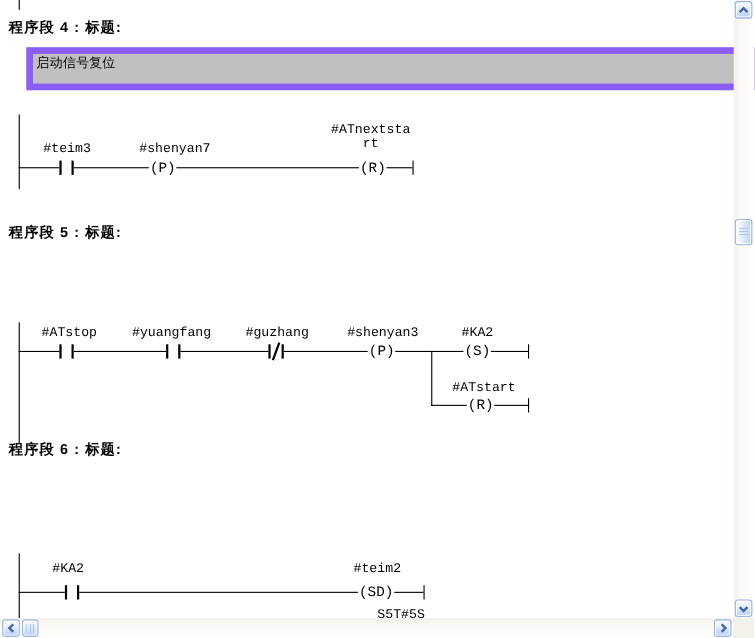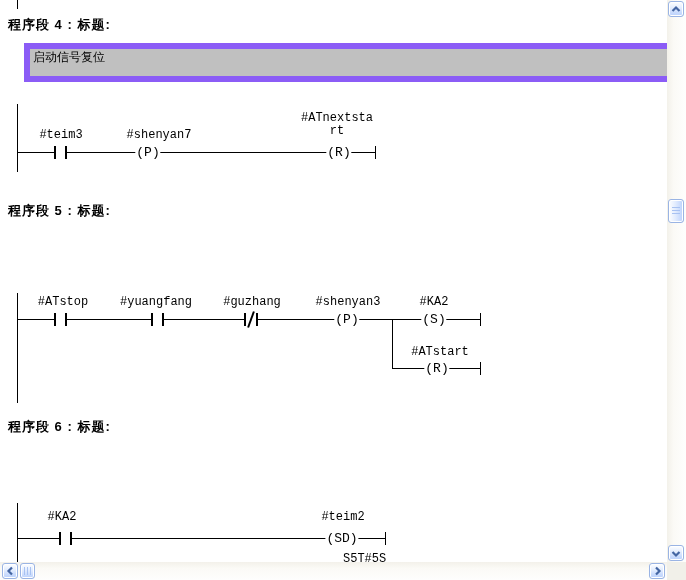--- a/index.html
+++ b/index.html
@@ -83,21 +83,21 @@
   <div class="hline" style="left:392px;top:368px;width:88px"></div>
   <span class="sym" style="left:437px;top:362px">(R)</span>
   <div class="vline" style="left:480px;top:362px;height:13px"></div>
   <span class="opnd" style="left:63px;top:295px">#ATstop</span>
   <span class="opnd" style="left:156px;top:295px">#yuangfang</span>
   <span class="opnd" style="left:252px;top:295px">#guzhang</span>
   <span class="opnd" style="left:348px;top:295px">#shenyan3</span>
   <span class="opnd" style="left:434px;top:295px">#KA2</span>
   <span class="opnd" style="left:440px;top:345px">#ATstart</span>
 
-  <div class="net-heading" style="left:8px;top:418px">程序段 6 : 标题:</div>
+  <div class="net-heading" style="left:8px;top:400px">程序段 6 : 标题:</div>
   <div class="vline" style="left:17px;top:503px;height:59px"></div>
   <div class="hline" style="left:17px;top:538px;width:368px"></div>
   <div class="contact" style="left:59px;top:532px">
     <i class="cb" style="left:0"></i>
       <i class="cb" style="left:11px"></i>
   </div>
   <span class="sym" style="left:342px;top:532px">(SD)</span>
   <div class="vline" style="left:385px;top:532px;height:13px"></div>
   <span class="opnd" style="left:62px;top:510px">#KA2</span>
   <span class="opnd" style="left:343px;top:510px">#teim2</span>

